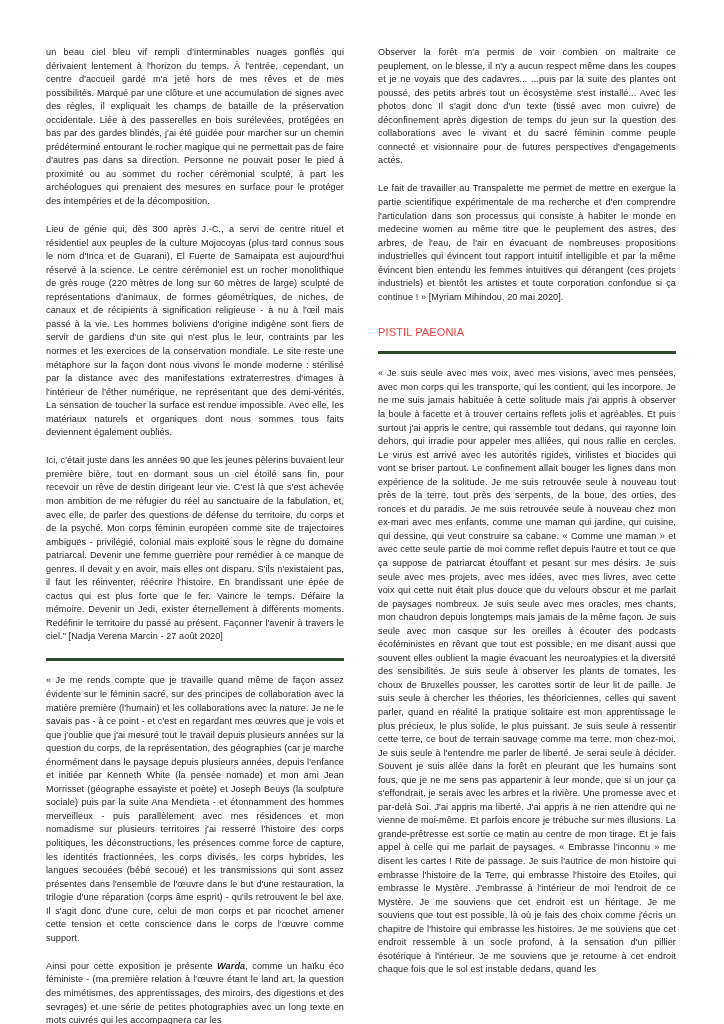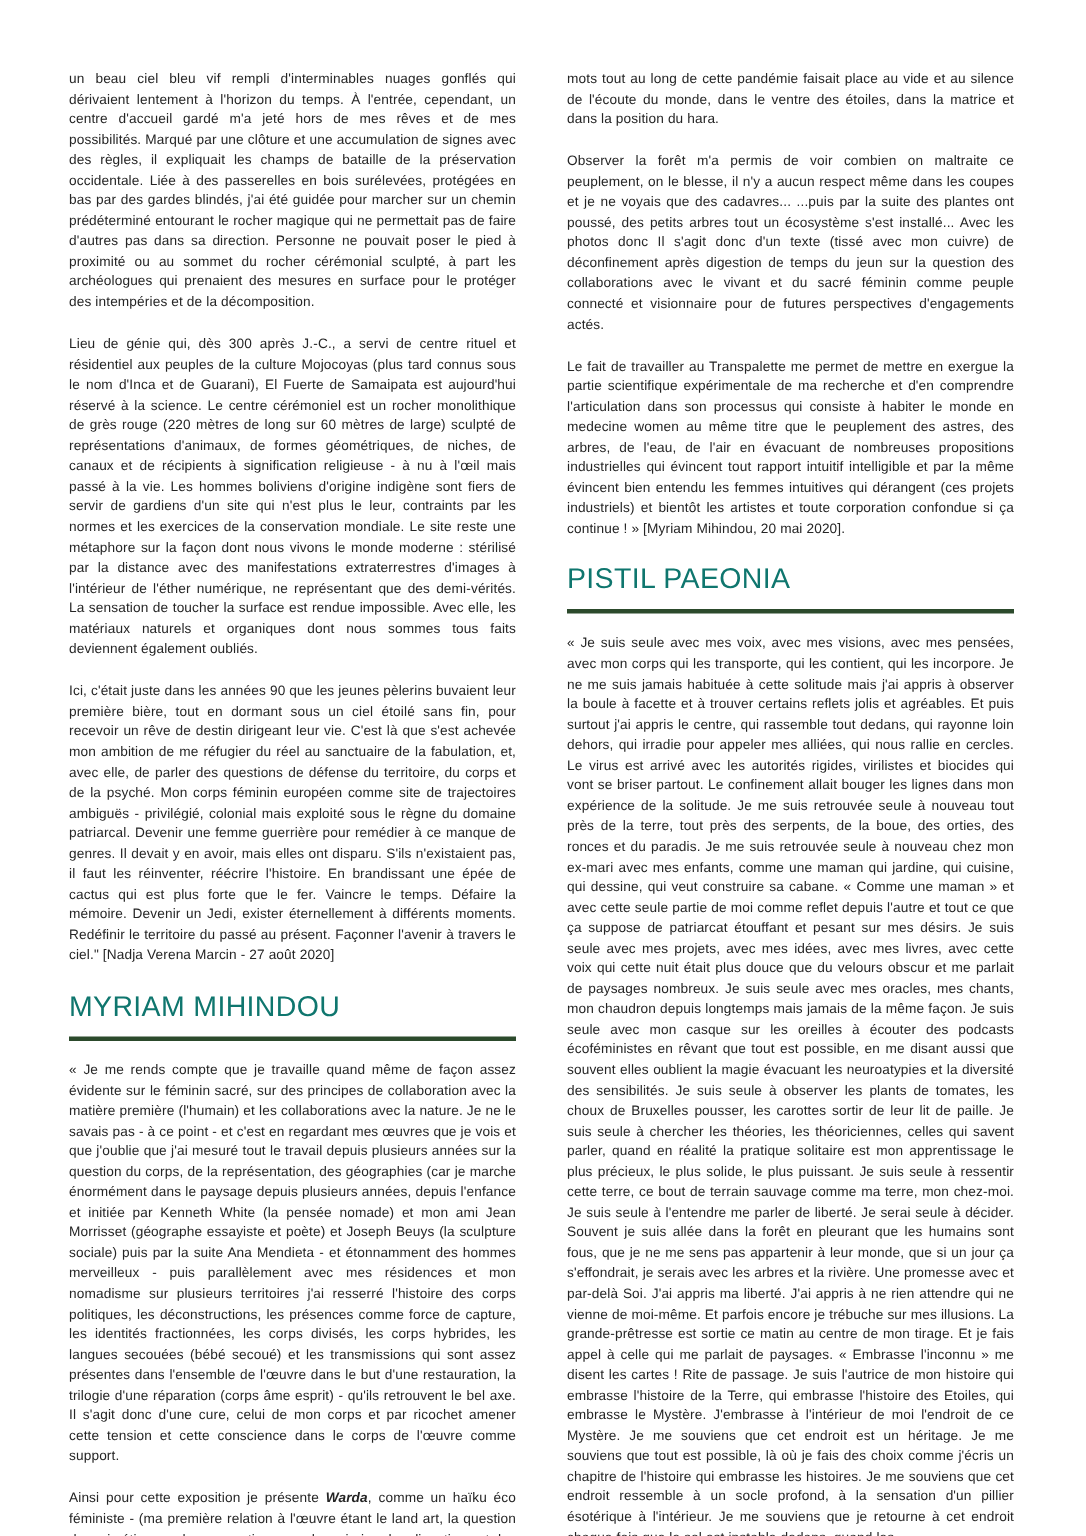--- a/index.html
+++ b/index.html
@@ -40,25 +40,25 @@
     color: #252525;
     letter-spacing: 0.01em;
     -webkit-hyphens: none;
     hyphens: none;
   }
   p.para:last-child {
     margin-bottom: 0;
   }
   .section-heading {
     margin: 18px 0 0 0;
-    font-size: 19px;
+    font-size: 11px;
     line-height: 20px;
     font-weight: 400;
     letter-spacing: 0.012em;
-    color: #0f766e;
+    color: #ef4444;
     white-space: nowrap;
   }
   .rule {
     height: 3px;
     background: #2c4a2c;
     margin: 9px 0 13px 0;
     width: 100%;
   }
   .em-italic {
     font-style: italic;
@@ -69,30 +69,28 @@
 <body>
 
 <div class="page">
   <div class="columns">
 
     <div class="col">
       <p class="para">un beau ciel bleu vif rempli d'interminables nuages gonflés qui dérivaient lentement à l'horizon du temps. À l'entrée, cependant, un centre d'accueil gardé m'a jeté hors de mes rêves et de mes possibilités. Marqué par une clôture et une accumulation de signes avec des règles, il expliquait les champs de bataille de la préservation occidentale. Liée à des passerelles en bois surélevées, protégées en bas par des gardes blindés, j'ai été guidée pour marcher sur un chemin prédéterminé entourant le rocher magique qui ne permettait pas de faire d'autres pas dans sa direction. Personne ne pouvait poser le pied à proximité ou au sommet du rocher cérémonial sculpté, à part les archéologues qui prenaient des mesures en surface pour le protéger des intempéries et de la décomposition.</p>
       <p class="para">Lieu de génie qui, dès 300 après J.-C., a servi de centre rituel et résidentiel aux peuples de la culture Mojocoyas (plus tard connus sous le nom d'Inca et de Guarani), El Fuerte de Samaipata est aujourd'hui réservé à la science. Le centre cérémoniel est un rocher monolithique de grès rouge (220 mètres de long sur 60 mètres de large) sculpté de représentations d'animaux, de formes géométriques, de niches, de canaux et de récipients à signification religieuse - à nu à l'œil mais passé à la vie. Les hommes boliviens d'origine indigène sont fiers de servir de gardiens d'un site qui n'est plus le leur, contraints par les normes et les exercices de la conservation mondiale. Le site reste une métaphore sur la façon dont nous vivons le monde moderne : stérilisé par la distance avec des manifestations extraterrestres d'images à l'intérieur de l'éther numérique, ne représentant que des demi-vérités. La sensation de toucher la surface est rendue impossible. Avec elle, les matériaux naturels et organiques dont nous sommes tous faits deviennent également oubliés.</p>
       <p class="para">Ici, c'était juste dans les années 90 que les jeunes pèlerins buvaient leur première bière, tout en dormant sous un ciel étoilé sans fin, pour recevoir un rêve de destin dirigeant leur vie. C'est là que s'est achevée mon ambition de me réfugier du réel au sanctuaire de la fabulation, et, avec elle, de parler des questions de défense du territoire, du corps et de la psyché. Mon corps féminin européen comme site de trajectoires ambiguës - privilégié, colonial mais exploité sous le règne du domaine patriarcal. Devenir une femme guerrière pour remédier à ce manque de genres. Il devait y en avoir, mais elles ont disparu. S'ils n'existaient pas, il faut les réinventer, réécrire l'histoire. En brandissant une épée de cactus qui est plus forte que le fer. Vaincre le temps. Défaire la mémoire. Devenir un Jedi, exister éternellement à différents moments. Redéfinir le territoire du passé au présent. Façonner l'avenir à travers le ciel." [Nadja Verena Marcin - 27 août 2020]</p>
 
-      <h2 class="section-heading">MYRIAM MIHINDOU</h2>
       <div class="rule"></div>
 
       <p class="para">« Je me rends compte que je travaille quand même de façon assez évidente sur le féminin sacré, sur des principes de collaboration avec la matière première (l'humain) et les collaborations avec la nature. Je ne le savais pas - à ce point - et c'est en regardant mes œuvres que je vois et que j'oublie que j'ai mesuré tout le travail depuis plusieurs années sur la question du corps, de la représentation, des géographies (car je marche énormément dans le paysage depuis plusieurs années, depuis l'enfance et initiée par Kenneth White (la pensée nomade) et mon ami Jean Morrisset (géographe essayiste et poète) et Joseph Beuys (la sculpture sociale) puis par la suite Ana Mendieta - et étonnamment des hommes merveilleux -  puis parallèlement avec mes résidences et mon nomadisme sur plusieurs territoires j'ai resserré l'histoire des corps politiques, les déconstructions, les présences comme force de capture, les identités fractionnées, les corps divisés, les corps hybrides, les langues secouées (bébé secoué) et les transmissions qui sont assez présentes dans l'ensemble de l'œuvre dans le but d'une restauration, la trilogie d'une réparation (corps âme esprit) - qu'ils retrouvent le bel axe. Il s'agit donc d'une cure, celui de mon corps et par ricochet amener cette tension et cette conscience dans le corps de l'œuvre comme support.</p>
 
       <p class="para"><span>Ainsi pour cette exposition je présente </span><span class="em-italic">Warda</span><span>, comme un haïku éco féministe - (ma première relation à l'œuvre étant le land art, la question des mimétismes, des apprentissages, des miroirs, des digestions et des sevrages) et une série de petites photographies avec un long texte en mots cuivrés qui les accompagnera car les</span></p>
     </div>
 
     <div class="col">
-      <p class="para">mots tout au long de cette pandémie faisait place au vide et au silence de l'écoute du monde, dans le ventre des étoiles, dans la matrice et dans la position du hara.</p>
       <p class="para">Observer la forêt m'a permis de voir combien on maltraite ce peuplement, on le blesse, il n'y a aucun respect même dans les coupes et je ne voyais que des cadavres... ...puis par la suite des plantes ont poussé, des petits arbres tout un écosystème s'est installé... Avec les photos donc Il s'agit donc d'un texte (tissé avec mon cuivre) de déconfinement après digestion de temps du jeun sur la question des collaborations avec le vivant et du sacré féminin comme peuple connecté et visionnaire pour de futures perspectives d'engagements actés.</p>
       <p class="para">Le fait de travailler au Transpalette me permet de mettre en exergue la partie scientifique expérimentale de ma recherche et d'en comprendre l'articulation dans son processus qui consiste à habiter le monde en medecine women au même titre que le peuplement des astres, des arbres, de l'eau, de l'air en évacuant de nombreuses propositions industrielles qui évincent tout rapport intuitif intelligible et par la même évincent bien entendu les femmes intuitives qui dérangent (ces projets industriels) et bientôt les artistes et toute corporation confondue si ça continue ! » [Myriam Mihindou, 20 mai 2020].</p>
 
       <h2 class="section-heading">PISTIL PAEONIA</h2>
       <div class="rule"></div>
 
       <p class="para">« Je suis seule avec mes voix, avec mes visions, avec mes pensées, avec mon corps qui les transporte, qui les contient, qui les incorpore. Je ne me suis jamais habituée à cette solitude mais j'ai appris à observer la boule à facette et à trouver certains reflets jolis et agréables. Et puis surtout j'ai appris le centre, qui rassemble tout dedans, qui rayonne loin dehors, qui irradie pour appeler mes alliées, qui nous rallie en cercles. Le virus est arrivé avec les autorités rigides, virilistes et biocides qui vont se briser partout. Le confinement allait bouger les lignes dans mon expérience de la solitude. Je me suis retrouvée seule à nouveau tout près de la terre, tout près des serpents, de la boue, des orties, des ronces et du paradis. Je me suis retrouvée seule à nouveau chez mon ex-mari avec mes enfants, comme une maman qui jardine, qui cuisine, qui dessine, qui veut construire sa cabane. « Comme une maman » et avec cette seule partie de moi comme reflet depuis l'autre et tout ce que ça suppose de patriarcat étouffant et pesant sur mes désirs. Je suis seule avec mes projets, avec mes idées, avec mes livres, avec cette voix qui cette nuit était plus douce que du velours obscur et me parlait de paysages nombreux. Je suis seule avec mes oracles, mes chants, mon chaudron depuis longtemps mais jamais de la même façon. Je suis seule avec mon casque sur les oreilles à écouter des podcasts écoféministes en rêvant que tout est possible, en me disant aussi que souvent elles oublient la magie évacuant les neuroatypies et la diversité des sensibilités. Je suis seule à observer les plants de tomates, les choux de Bruxelles pousser, les carottes sortir de leur lit de paille. Je suis seule à chercher les théories, les théoriciennes, celles qui savent parler, quand en réalité la pratique solitaire est mon apprentissage le plus précieux, le plus solide, le plus puissant. Je suis seule à ressentir cette terre, ce bout de terrain sauvage comme ma terre, mon chez-moi. Je suis seule à l'entendre me parler de liberté. Je serai seule à décider. Souvent je suis allée dans la forêt en pleurant que les humains sont fous, que je ne me sens pas appartenir à leur monde, que si un jour ça s'effondrait, je serais avec les arbres et la rivière. Une promesse avec et par-delà Soi. J'ai appris ma liberté. J'ai appris à ne rien attendre qui ne vienne de moi-même. Et parfois encore je trébuche sur mes illusions. La grande-prêtresse est sortie ce matin au centre de mon tirage. Et je fais appel à celle qui me parlait de paysages. « Embrasse l'inconnu » me disent les cartes ! Rite de passage. Je suis l'autrice de mon histoire qui embrasse l'histoire de la Terre, qui embrasse l'histoire des Etoiles, qui embrasse le Mystère. J'embrasse à l'intérieur de moi l'endroit de ce Mystère. Je me souviens que cet endroit est un héritage. Je me souviens que tout est possible, là où je fais des choix comme j'écris un chapitre de l'histoire qui embrasse les histoires. Je me souviens que cet endroit ressemble à un socle profond, à la sensation d'un pillier ésotérique à l'intérieur. Je me souviens que je retourne à cet endroit chaque fois que le sol est instable dedans, quand les</p>
     </div>
 
   </div>

